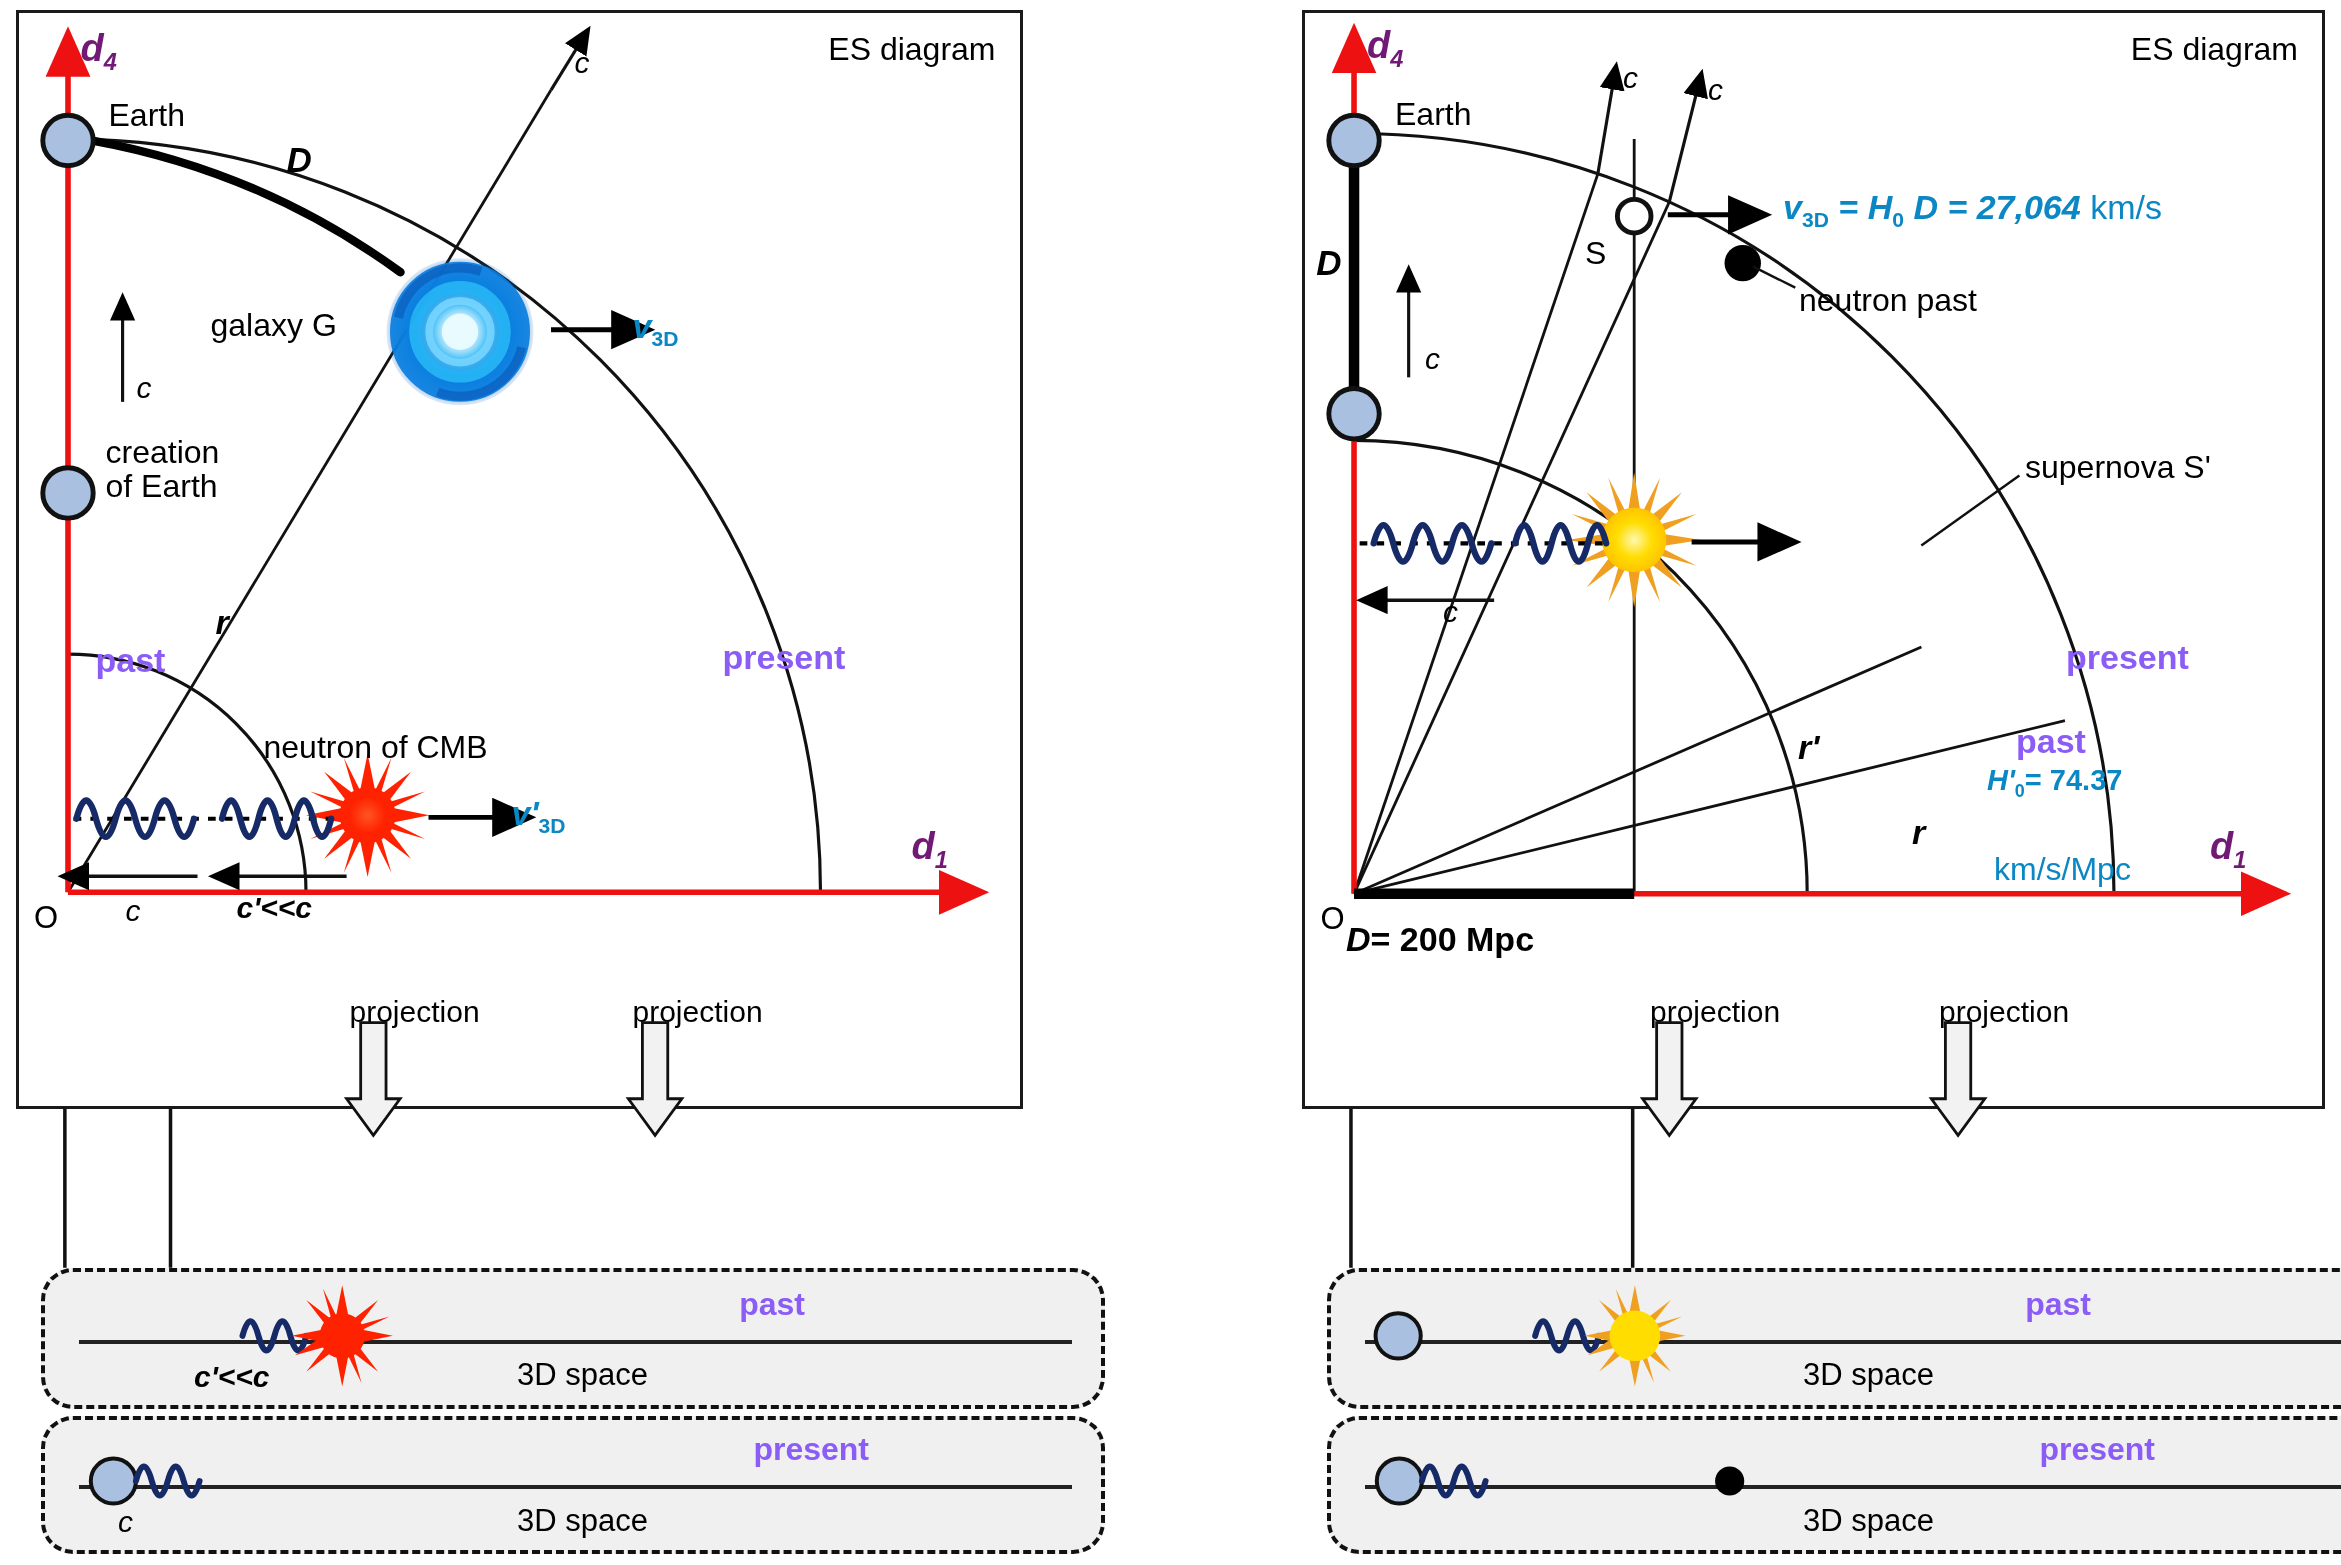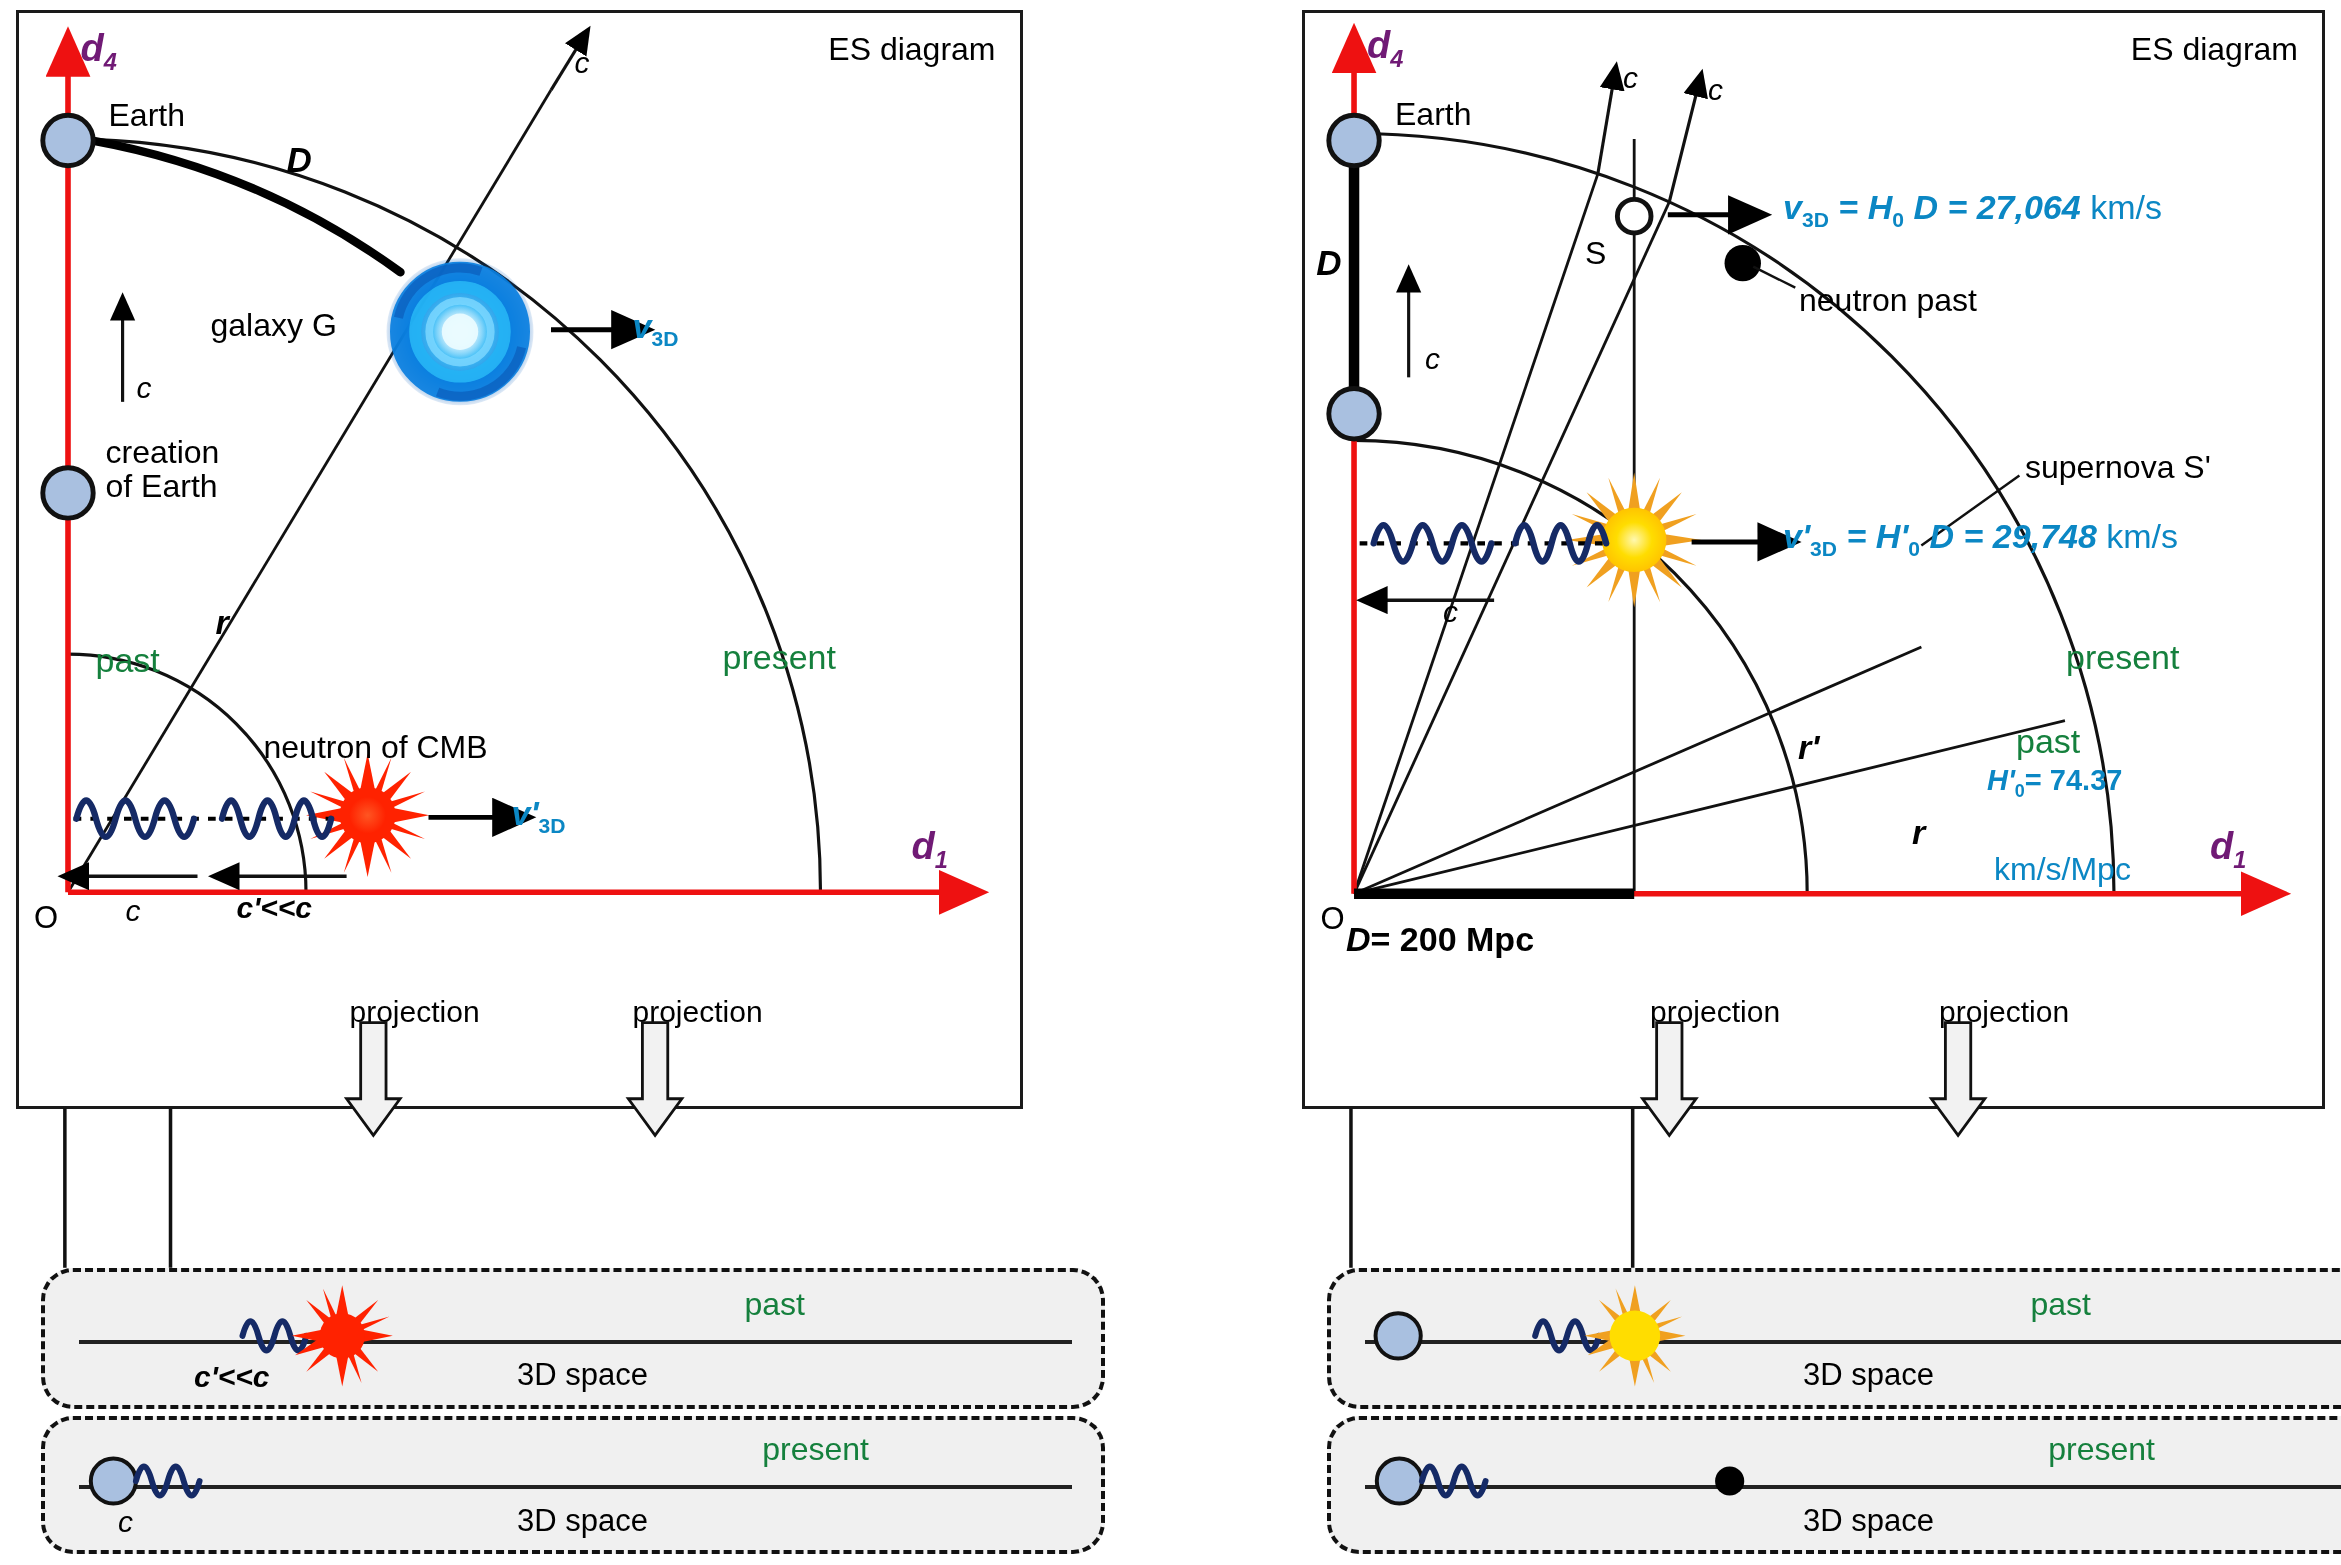--- a/index.html
+++ b/index.html
@@ -8,21 +8,21 @@
   #panel-left{left:15.5px;top:10px;width:1007px;height:1099px;}
   #panel-right{left:1302px;top:10px;width:1023px;height:1099px;}
   .svgwrap{position:absolute;left:0;top:0;width:100%;height:100%;}
   .lbl{position:absolute;white-space:nowrap;line-height:1.05;}
   .blk{color:#000;}
   .red{color:#701a75;}
   .blue{color:#0b87c4;}
   .bigital{font-style:italic;font-weight:bold;}
   .spacebox{position:absolute;background:#f0f0f0;border:4.2px dashed #111;border-radius:32px;box-sizing:border-box;}
   .sbline{position:absolute;background:#222;height:3.5px;}
-  .tag-present,.tag-past{font-weight:normal;color:#15803d;}
+  .tag-present,.tag-past{font-weight:bold;color:#8b5cf6;}
   .es-title{font-size:32px;color:#000;}
   sub{font-size:0.62em;}
 </style>
 </head>
 <body>
 
 <div class="panel" id="panel-left">
   <svg class="svgwrap" viewBox="0 0 1430 1560" preserveAspectRatio="none">
     <defs>
       <marker id="arrRed" markerWidth="10" markerHeight="10" refX="2" refY="4" orient="auto">
@@ -238,26 +238,20 @@
   <div class="lbl blk" style="left:403px;top:61px;font-size:30px;font-style:italic;">c</div>
   <div class="lbl blk" style="left:280px;top:224px;font-size:32px;">S</div>
   <div class="lbl blue" style="left:478px;top:177px;font-size:34px;font-weight:bold;white-space:nowrap;">
     <span style="font-style:italic;">v</span><sub>3D</sub>
     <span style="font-style:italic;">= H</span><sub>0</sub>
     <span style="font-style:italic;">D = 27,064</span>
     <span style="font-weight:normal;font-style:normal;">km/s</span>
   </div>
   <div class="lbl blk" style="left:494px;top:271px;font-size:32px;">neutron past</div>
   <div class="lbl blk" style="left:720px;top:438px;font-size:32px;">supernova S'</div>
-  <div class="lbl blue" style="left:478px;top:506px;font-size:34px;font-weight:bold;white-space:nowrap;">
-    <span style="font-style:italic;">v'</span><sub>3D</sub>
-    <span style="font-style:italic;">= H'</span><sub>0</sub>
-    <span style="font-style:italic;">D = 29,748</span>
-    <span style="font-weight:normal;font-style:normal;">km/s</span>
-  </div>
   <div class="lbl tag-present" style="left:761px;top:627px;font-size:34px;">present</div>
   <div class="lbl tag-past" style="left:711px;top:711px;font-size:34px;">past</div>
   <div class="lbl blue" style="left:682px;top:752px;font-size:29px;font-weight:bold;white-space:nowrap;">
     <span style="font-style:italic;">H'</span><sub>0</sub><span>= 74.37</span>
   </div>
   <div class="lbl blue" style="left:689px;top:795px;font-size:32px;font-weight:normal;margin-top:45px;">km/s/Mpc</div>
   <div class="lbl bigital blk" style="left:493px;top:717px;font-size:34px;">r'</div>
   <div class="lbl bigital blk" style="left:607px;top:802px;font-size:34px;">r</div>
   <div class="lbl blk" style="left:138px;top:583px;font-size:30px;font-style:italic;">c</div>
   <div class="lbl blk" style="left:41px;top:909px;font-size:34px;font-weight:bold;white-space:nowrap;">

